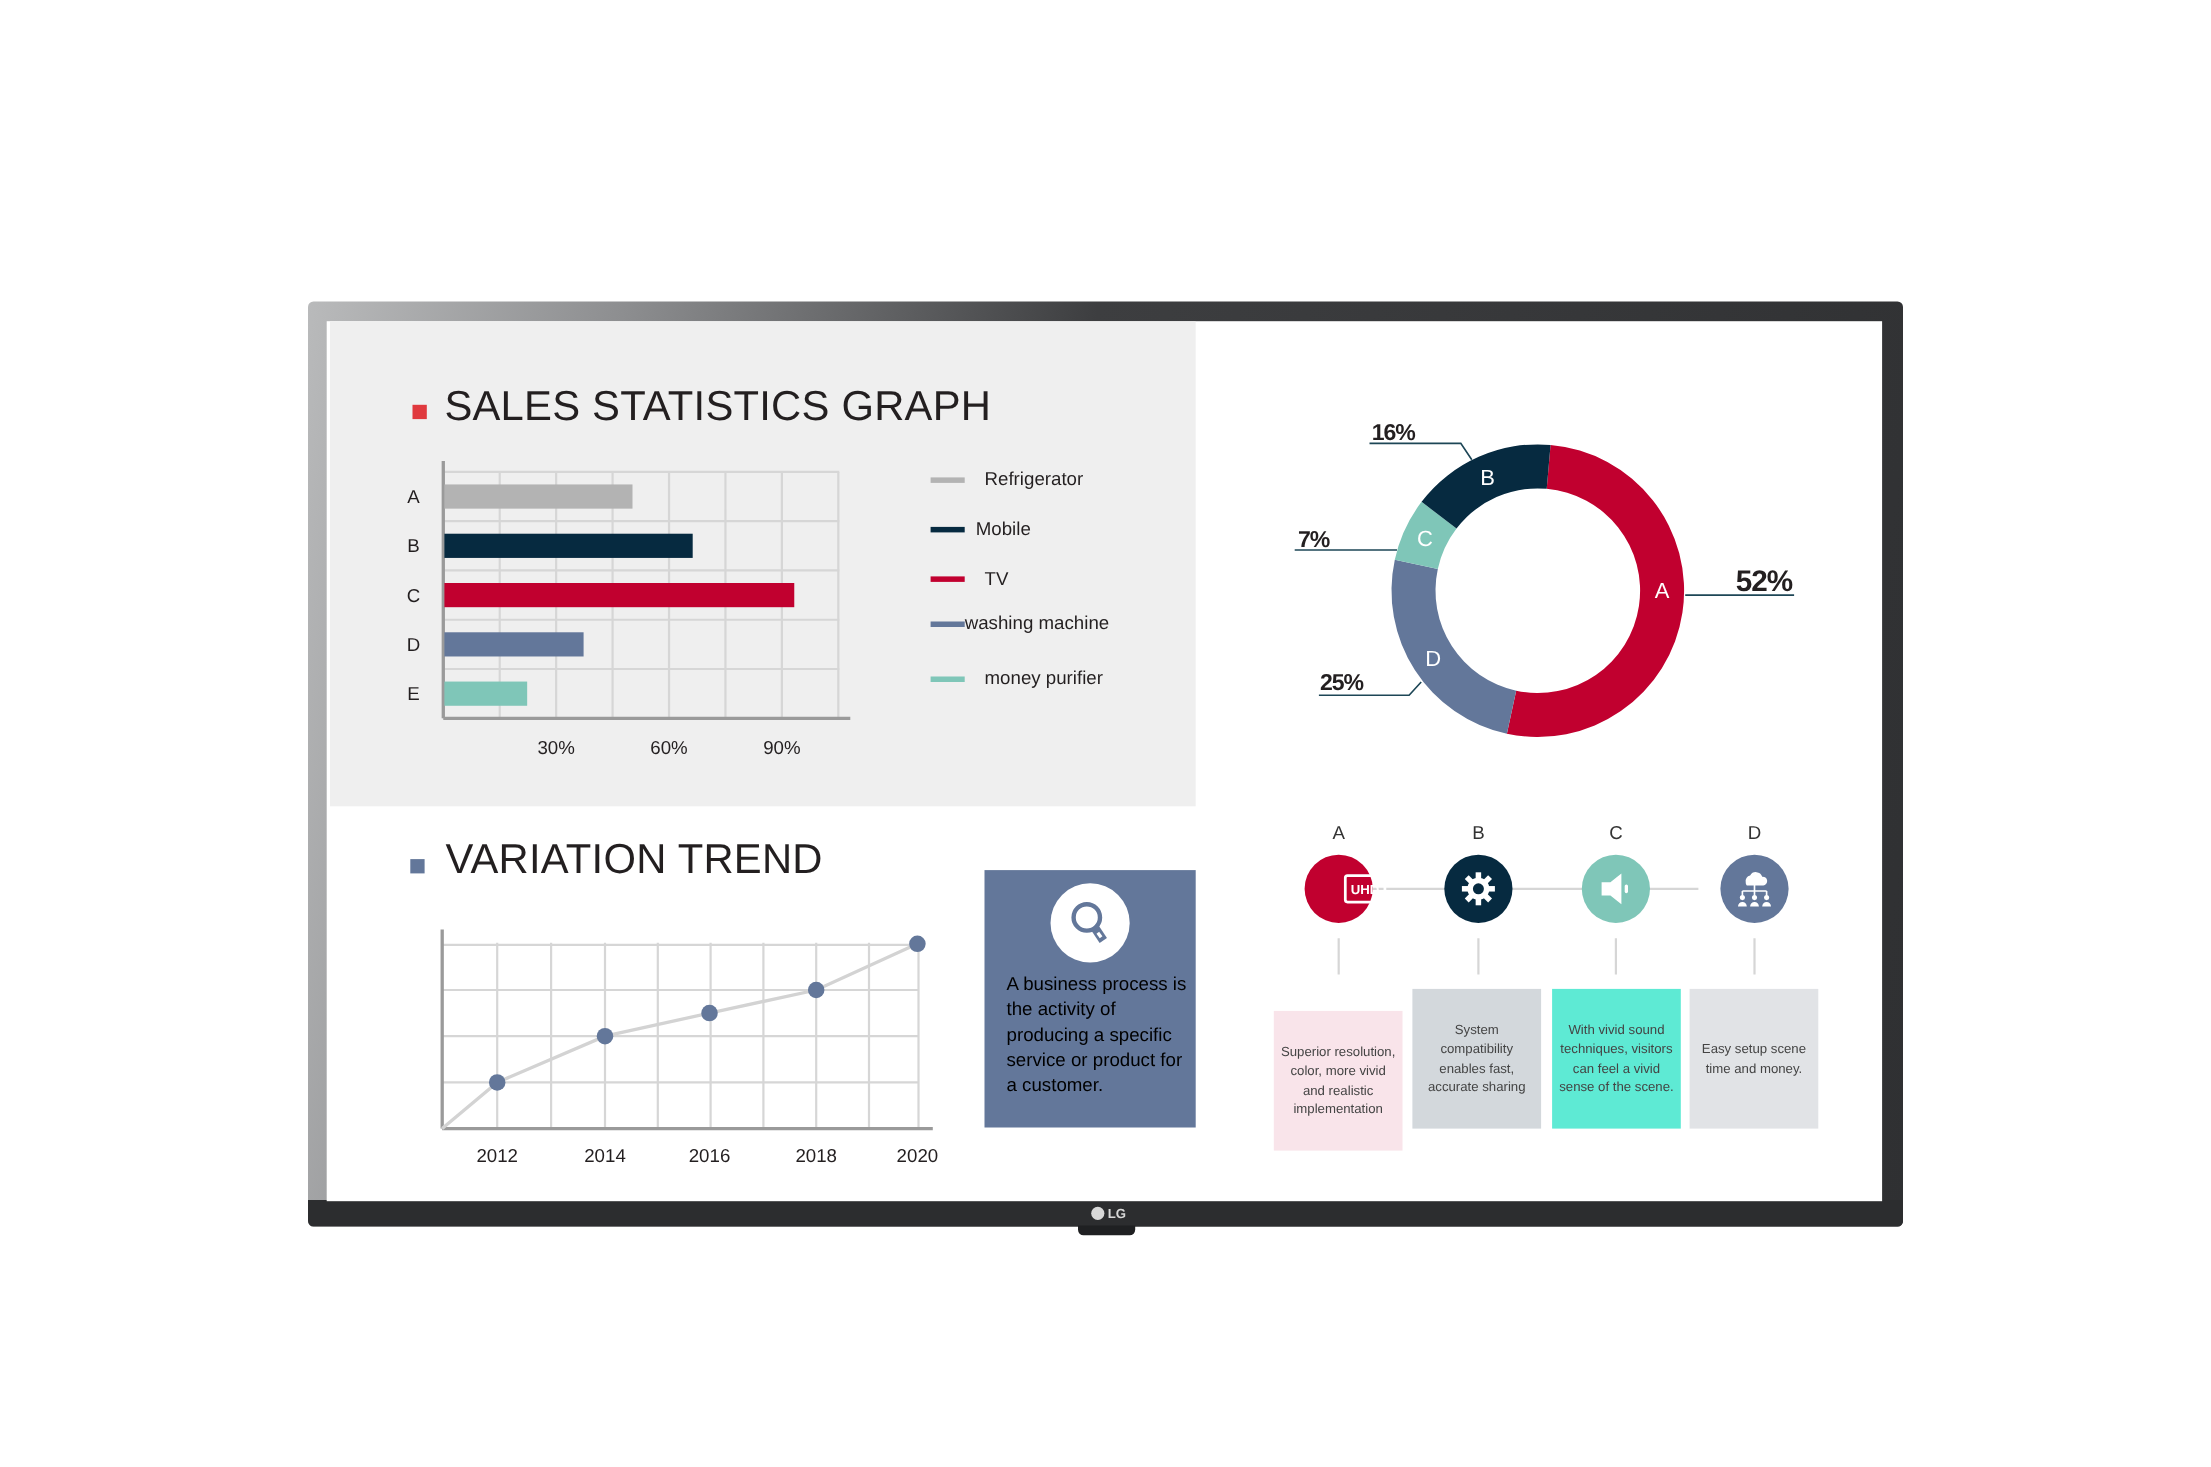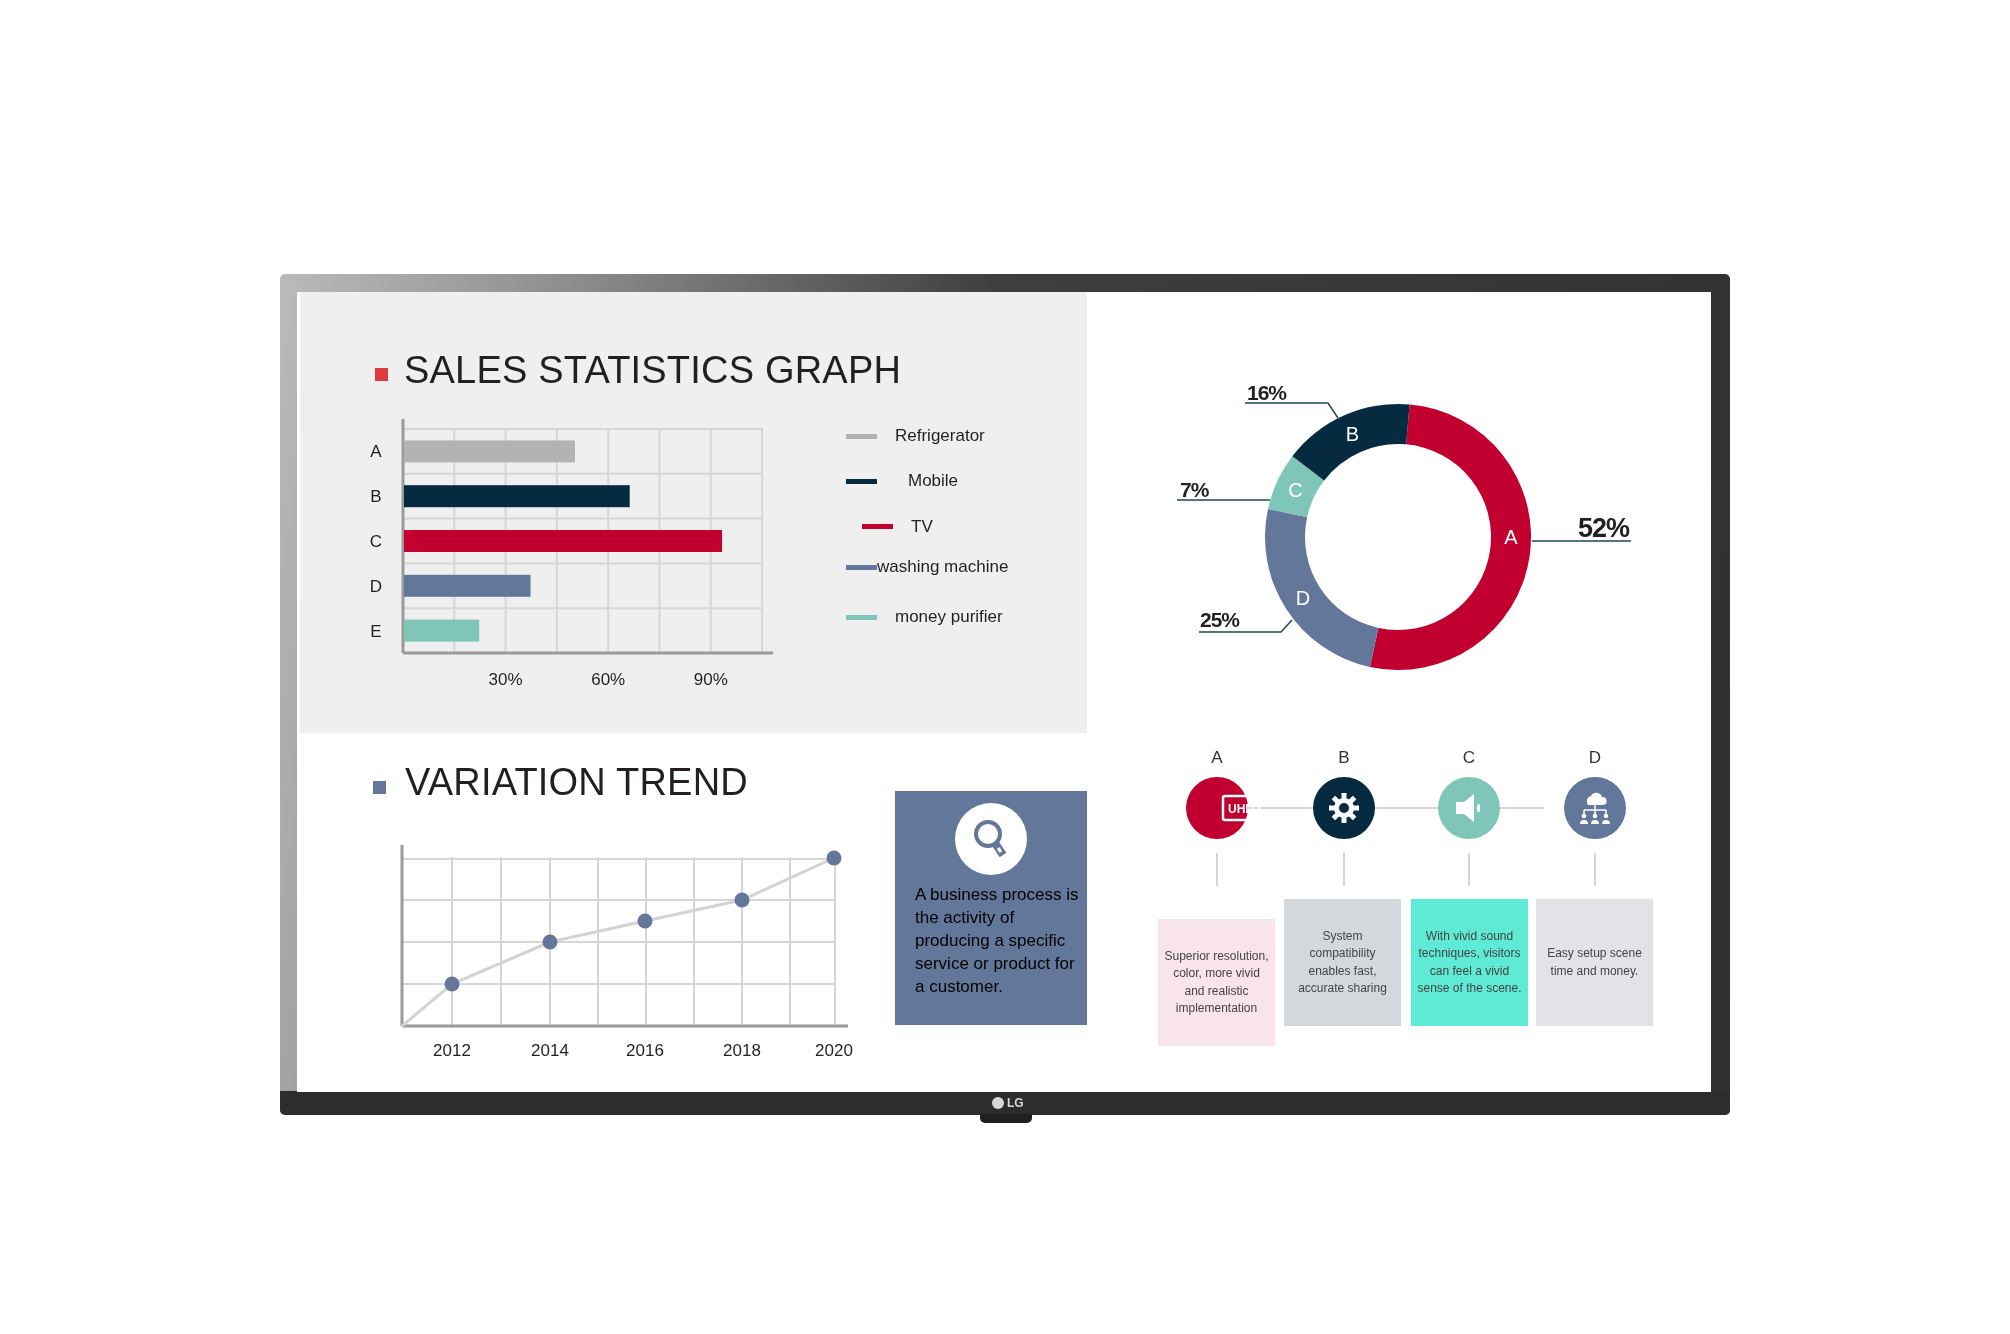--- a/index.html
+++ b/index.html
@@ -79,25 +79,25 @@
       <text x="208.6" y="393" font-size="17" fill="#231f20" text-anchor="middle">30%</text>
       <text x="311.2" y="393" font-size="17" fill="#231f20" text-anchor="middle">60%</text>
       <text x="413.8" y="393" font-size="17" fill="#231f20" text-anchor="middle">90%</text>
     </svg>
 
   <div id="legend" class="abs" style="left:549px;top:146px;">
       <div class="abs" style="left: 0px; top: -12px; display: flex; align-items: center; gap: 18px;">
         <div class="legend-swatch" style="background: rgb(179, 179, 179);"></div>
         <span class="legend-text">Refrigerator</span>
       </div>
-      <div class="abs" style="left: 0px; top: 33.3px; display: flex; align-items: center; gap: 31px;">
+      <div class="abs" style="left: 0px; top: 33.3px; display: flex; align-items: center; gap: 10px;">
         <div class="legend-swatch" style="background: rgb(6, 42, 64);"></div>
         <span class="legend-text">Mobile</span>
       </div>
-      <div class="abs" style="left: 16px; top: 78.6px; display: flex; align-items: center; gap: 18px;">
+      <div class="abs" style="left: 0px; top: 78.6px; display: flex; align-items: center; gap: 18px;">
         <div class="legend-swatch" style="background: rgb(193, 0, 47);"></div>
         <span class="legend-text">TV</span>
       </div>
       <div class="abs" style="left: 0px; top: 119px; display: flex; align-items: center; ">
         <div class="legend-swatch" style="background: rgb(99, 119, 154);"></div>
         <span class="legend-text">washing machine</span>
       </div>
       <div class="abs" style="left: 0px; top: 169.2px; display: flex; align-items: center; gap: 18px;">
         <div class="legend-swatch" style="background: rgb(127, 198, 184);"></div>
         <span class="legend-text">money purifier</span>

